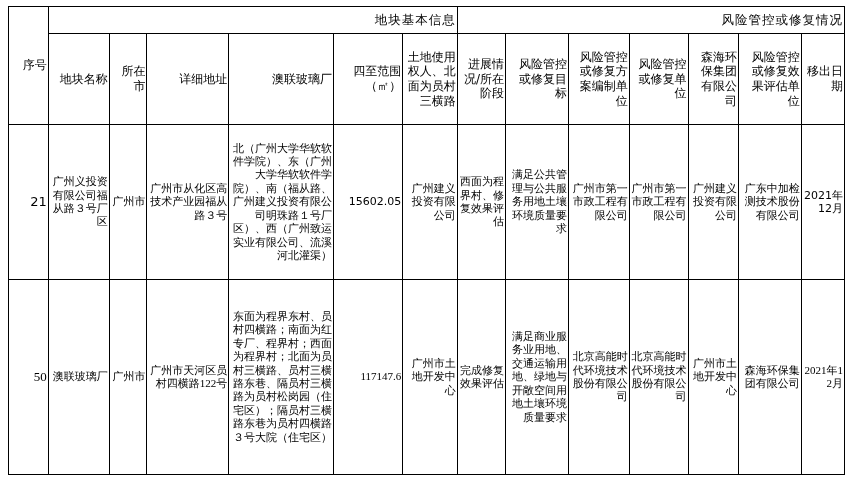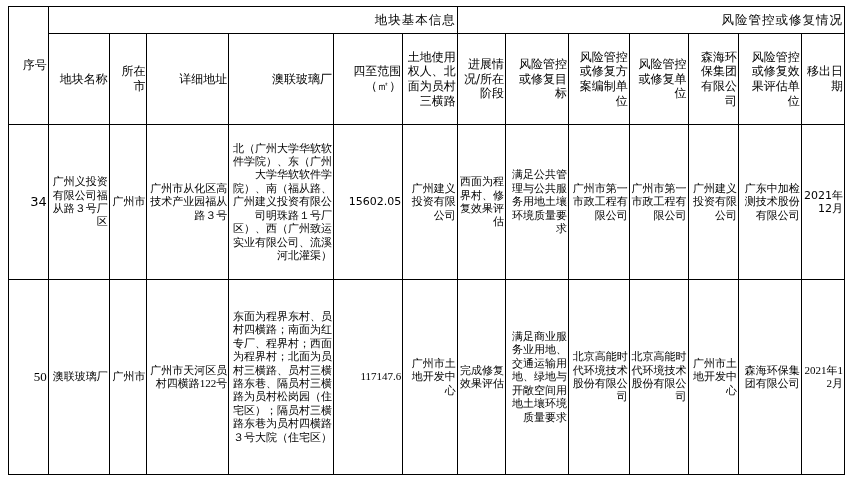--- a/index.html
+++ b/index.html
@@ -99,21 +99,21 @@
         <td class="col-head">风险管控或修复目标</td>
         <td class="col-head">风险管控或修复方案编制单位</td>
         <td class="col-head">风险管控或修复单位</td>
         <td class="col-head">森海环保集团有限公司</td>
         <td class="col-head">风险管控或修复效果评估单位</td>
         <td class="col-head">移出日期</td>
       </tr>
     </thead>
     <tbody>
       <tr class="row-a">
-        <td class="num">34</td>
+        <td class="num">21</td>
         <td class="cell">广州义投资有限公司福从路３号厂区</td>
         <td class="cell">广州市</td>
         <td class="cell">广州市从化区高技术产业园福从路３号</td>
         <td class="cell cell-left">北（广州大学华软软件学院）、东（广州大学华软软件学院）、南（福从路、广州建义投资有限公司明珠路１号厂区）、西（广州致运实业有限公司、流溪河北灌渠）</td>
         <td class="cell">15602.05</td>
         <td class="cell">广州建义投资有限公司</td>
         <td class="cell">西面为程界村、修复效果评估</td>
         <td class="cell">满足公共管理与公共服务用地土壤环境质量要求</td>
         <td class="cell">广州市第一市政工程有限公司</td>
         <td class="cell">广州市第一市政工程有限公司</td>

